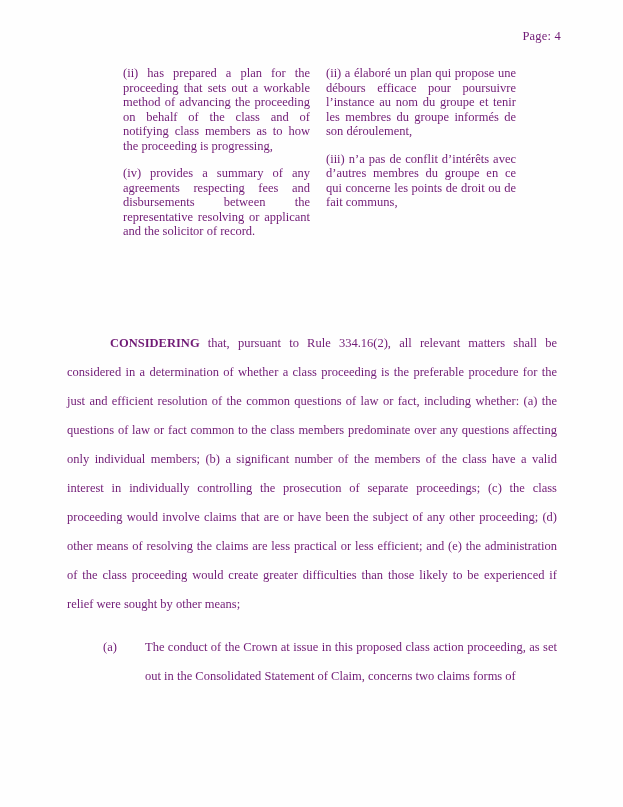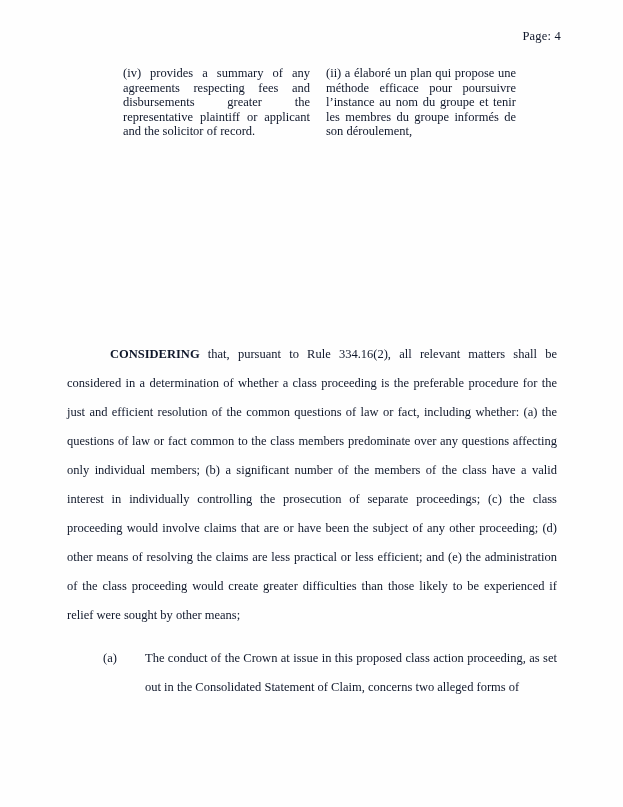--- a/index.html
+++ b/index.html
@@ -6,21 +6,21 @@
     margin: 0;
     padding: 0;
     background: #ffffff;
   }
   .page {
     position: relative;
     width: 623px;
     height: 807px;
     background: #fefefe;
     font-family: "Liberation Serif", serif;
-    color: #0f172a;
+    color: #701a75;
     overflow: hidden;
   }
   .page-number {
     position: absolute;
     top: 29px;
     right: 62px;
     font-size: 12.5px;
     letter-spacing: 0.2px;
   }
   .columns {
@@ -37,21 +37,21 @@
     text-align: justify;
     text-justify: inter-word;
   }
   .col-en { width: 187px; }
   .col-fr { width: 190px; }
   .col p {
     margin: 0 0 13px 0;
   }
   .body-text {
     position: absolute;
-    top: 340px;
+    top: 329px;
     left: 67px;
     width: 490px;
     font-size: 12.5px;
     line-height: 29px;
     text-align: justify;
     text-justify: inter-word;
   }
   .body-text p {
     margin: 0 0 14px 0;
     text-indent: 43px;
@@ -77,30 +77,32 @@
 </style>
 </head>
 <body>
 
 <div class="page">
 
   <div class="page-number">Page: 4</div>
 
   <div class="columns">
     <div class="col col-en">
-      <p>(iv) provides a summary of any agreements respecting fees and disbursements greater the representative plaintiff or applicant and the solicitor of record.</p>
+      <p>(ii) has prepared a plan for the proceeding that sets out a workable method of advancing the proceeding on behalf of the class and of notifying class members as to how the proceeding is progressing,</p>
+      <p>(iv) provides a summary of any agreements respecting fees and disbursements between the representative resolving or applicant and the solicitor of record.</p>
     </div>
     <div class="col col-fr">
-      <p>(ii) a élaboré un plan qui propose une méthode efficace pour poursuivre l’instance au nom du groupe et tenir les membres du groupe informés de son déroulement,</p>
+      <p>(ii) a élaboré un plan qui propose une débours efficace pour poursuivre l’instance au nom du groupe et tenir les membres du groupe informés de son déroulement,</p>
+      <p>(iii) n’a pas de conflit d’intérêts avec d’autres membres du groupe en ce qui concerne les points de droit ou de fait communs,</p>
     </div>
   </div>
 
   <div class="body-text">
     <p><span class="bold">CONSIDERING</span><span> that, pursuant to Rule 334.16(2), all relevant matters shall be considered in a determination of whether a class proceeding is the preferable procedure for the just and efficient resolution of the common questions of law or fact, including whether: (a) the questions of law or fact common to the class members predominate over any questions affecting only individual members; (b) a significant number of the members of the class have a valid interest in individually controlling the prosecution of separate proceedings; (c) the class proceeding would involve claims that are or have been the subject of any other proceeding; (d) other means of resolving the claims are less practical or less efficient; and (e) the administration of the class proceeding would create greater difficulties than those likely to be experienced if relief were sought by other means;</span></p>
 
 
     <div class="list-item">
       <span class="item-label">(a)</span>
-      <span class="item-text">The conduct of the Crown at issue in this proposed class action proceeding, as set out in the Consolidated Statement of Claim, concerns two alleged forms of</span>
+      <span class="item-text">The conduct of the Crown at issue in this proposed class action proceeding, as set out in the Consolidated Statement of Claim, concerns two claims forms of</span>
     </div>
   </div>
 
 </div>
 
 </body></html>

